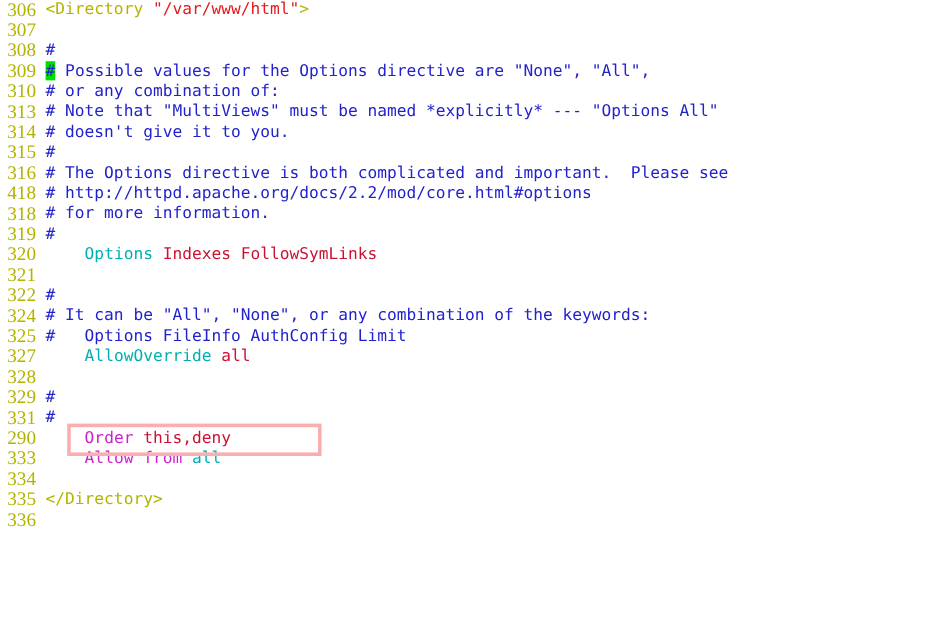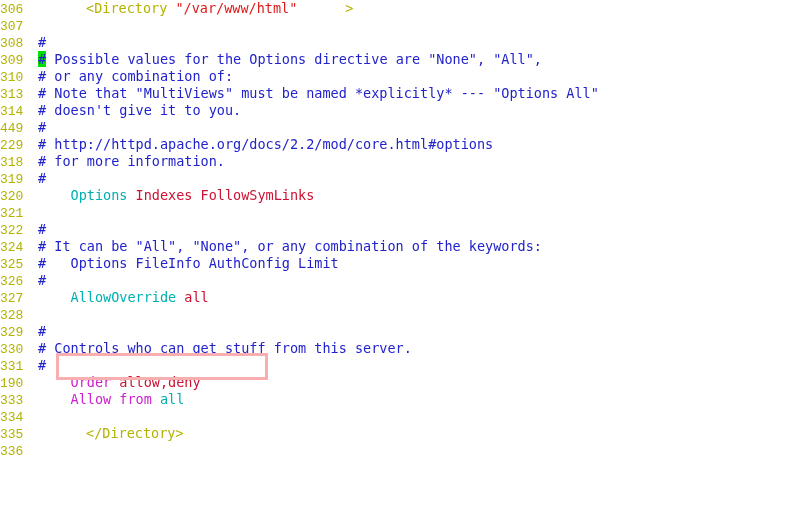--- a/index.html
+++ b/index.html
@@ -28,33 +28,34 @@
   .code-line {
     height: 17px;
     line-height: 17px;
     white-space: pre;
     font-size: 13.5px;
     font-family: "DejaVu Sans Mono", "Liberation Mono", monospace;
   }
   .gutter {
     display: inline-block;
     width: 30px;
+    text-align: right;
     color: #b3b300;
-    font-size: 13px;
-    font-family: Liberation Mono, monospace;
+    font-size: 16px;
+    font-family: Liberation Serif, serif;
     letter-spacing: 0px;
   }
   .content {
     display: inline-block;
     padding-left: 8px;
     white-space: pre;
     vertical-align: top;
   }
   
-  .t-tag      { color: #b3b300; margin-left: 48px; }
+  .t-tag      { color: #b3b300; }
   .t-string   { color: #e01b1b; }
   .t-comment  { color: #2222cc; }
   .t-directive{ color: #00b0b0; }
   .t-value    { color: #cc1133; }
   .t-keyword  { color: #cc22cc; }
   .t-plain    { color: #000000; }
   .cursor-hl {
     background: #00e000;
     color: #2222cc;
   }
@@ -72,35 +73,34 @@
 
 <div id="editor">
   <div class="code-lines" id="code-lines">
       <div class="code-line"><span class="gutter">306</span><span class="content"><span class="t-tag">&lt;Directory </span><span class="t-string">"/var/www/html"</span><span class="t-tag">&gt;</span></span></div>
       <div class="code-line"><span class="gutter">307</span><span class="content"></span></div>
       <div class="code-line"><span class="gutter">308</span><span class="content"><span class="t-comment">#</span></span></div>
       <div class="code-line"><span class="gutter">309</span><span class="content"><span class="cursor-hl">#</span><span class="t-comment"> Possible values for the Options directive are "None", "All",</span></span></div>
       <div class="code-line"><span class="gutter">310</span><span class="content"><span class="t-comment"># or any combination of:</span></span></div>
       <div class="code-line"><span class="gutter">313</span><span class="content"><span class="t-comment"># Note that "MultiViews" must be named *explicitly* --- "Options All"</span></span></div>
       <div class="code-line"><span class="gutter">314</span><span class="content"><span class="t-comment"># doesn't give it to you.</span></span></div>
-      <div class="code-line"><span class="gutter">449</span><span class="content"><span class="t-comment">#</span></span></div>
-      <div class="code-line"><span class="gutter">229</span><span class="content"><span class="t-comment"># http://httpd.apache.org/docs/2.2/mod/core.html#options</span></span></div>
+      <div class="code-line"><span class="gutter">315</span><span class="content"><span class="t-comment">#</span></span></div>
+      <div class="code-line"><span class="gutter">316</span><span class="content"><span class="t-comment"># The Options directive is both complicated and important.  Please see</span></span></div>
+      <div class="code-line"><span class="gutter">418</span><span class="content"><span class="t-comment"># http://httpd.apache.org/docs/2.2/mod/core.html#options</span></span></div>
       <div class="code-line"><span class="gutter">318</span><span class="content"><span class="t-comment"># for more information.</span></span></div>
       <div class="code-line"><span class="gutter">319</span><span class="content"><span class="t-comment">#</span></span></div>
       <div class="code-line"><span class="gutter">320</span><span class="content"><span class="t-plain">    </span><span class="t-directive">Options</span><span class="t-plain"> </span><span class="t-value">Indexes FollowSymLinks</span></span></div>
       <div class="code-line"><span class="gutter">321</span><span class="content"></span></div>
       <div class="code-line"><span class="gutter">322</span><span class="content"><span class="t-comment">#</span></span></div>
       <div class="code-line"><span class="gutter">324</span><span class="content"><span class="t-comment"># It can be "All", "None", or any combination of the keywords:</span></span></div>
       <div class="code-line"><span class="gutter">325</span><span class="content"><span class="t-comment">#   Options FileInfo AuthConfig Limit</span></span></div>
-      <div class="code-line"><span class="gutter">326</span><span class="content"><span class="t-comment">#</span></span></div>
       <div class="code-line"><span class="gutter">327</span><span class="content"><span class="t-plain">    </span><span class="t-directive">AllowOverride</span><span class="t-plain"> </span><span class="t-value">all</span></span></div>
       <div class="code-line"><span class="gutter">328</span><span class="content"></span></div>
       <div class="code-line"><span class="gutter">329</span><span class="content"><span class="t-comment">#</span></span></div>
-      <div class="code-line"><span class="gutter">330</span><span class="content"><span class="t-comment"># Controls who can get stuff from this server.</span></span></div>
       <div class="code-line"><span class="gutter">331</span><span class="content"><span class="t-comment">#</span></span></div>
-      <div class="code-line"><span class="gutter">190</span><span class="content"><span class="t-plain">    </span><span class="t-keyword">Order</span><span class="t-plain"> </span><span class="t-value">allow,deny</span></span></div>
+      <div class="code-line"><span class="gutter">290</span><span class="content"><span class="t-plain">    </span><span class="t-keyword">Order</span><span class="t-plain"> </span><span class="t-value">this,deny</span></span></div>
       <div class="code-line"><span class="gutter">333</span><span class="content"><span class="t-plain">    </span><span class="t-keyword">Allow from</span><span class="t-plain"> </span><span class="t-directive">all</span></span></div>
       <div class="code-line"><span class="gutter">334</span><span class="content"></span></div>
       <div class="code-line"><span class="gutter">335</span><span class="content"><span class="t-tag">&lt;/Directory&gt;</span></span></div>
       <div class="code-line"><span class="gutter">336</span><span class="content"></span></div>
     </div>
   <div class="annot-box" id="annot-box" style="left: 56px; top: 353px; width: 212px; height: 27px; border-color: rgb(249, 175, 175);"></div>
 </div>
 
 </body></html>

